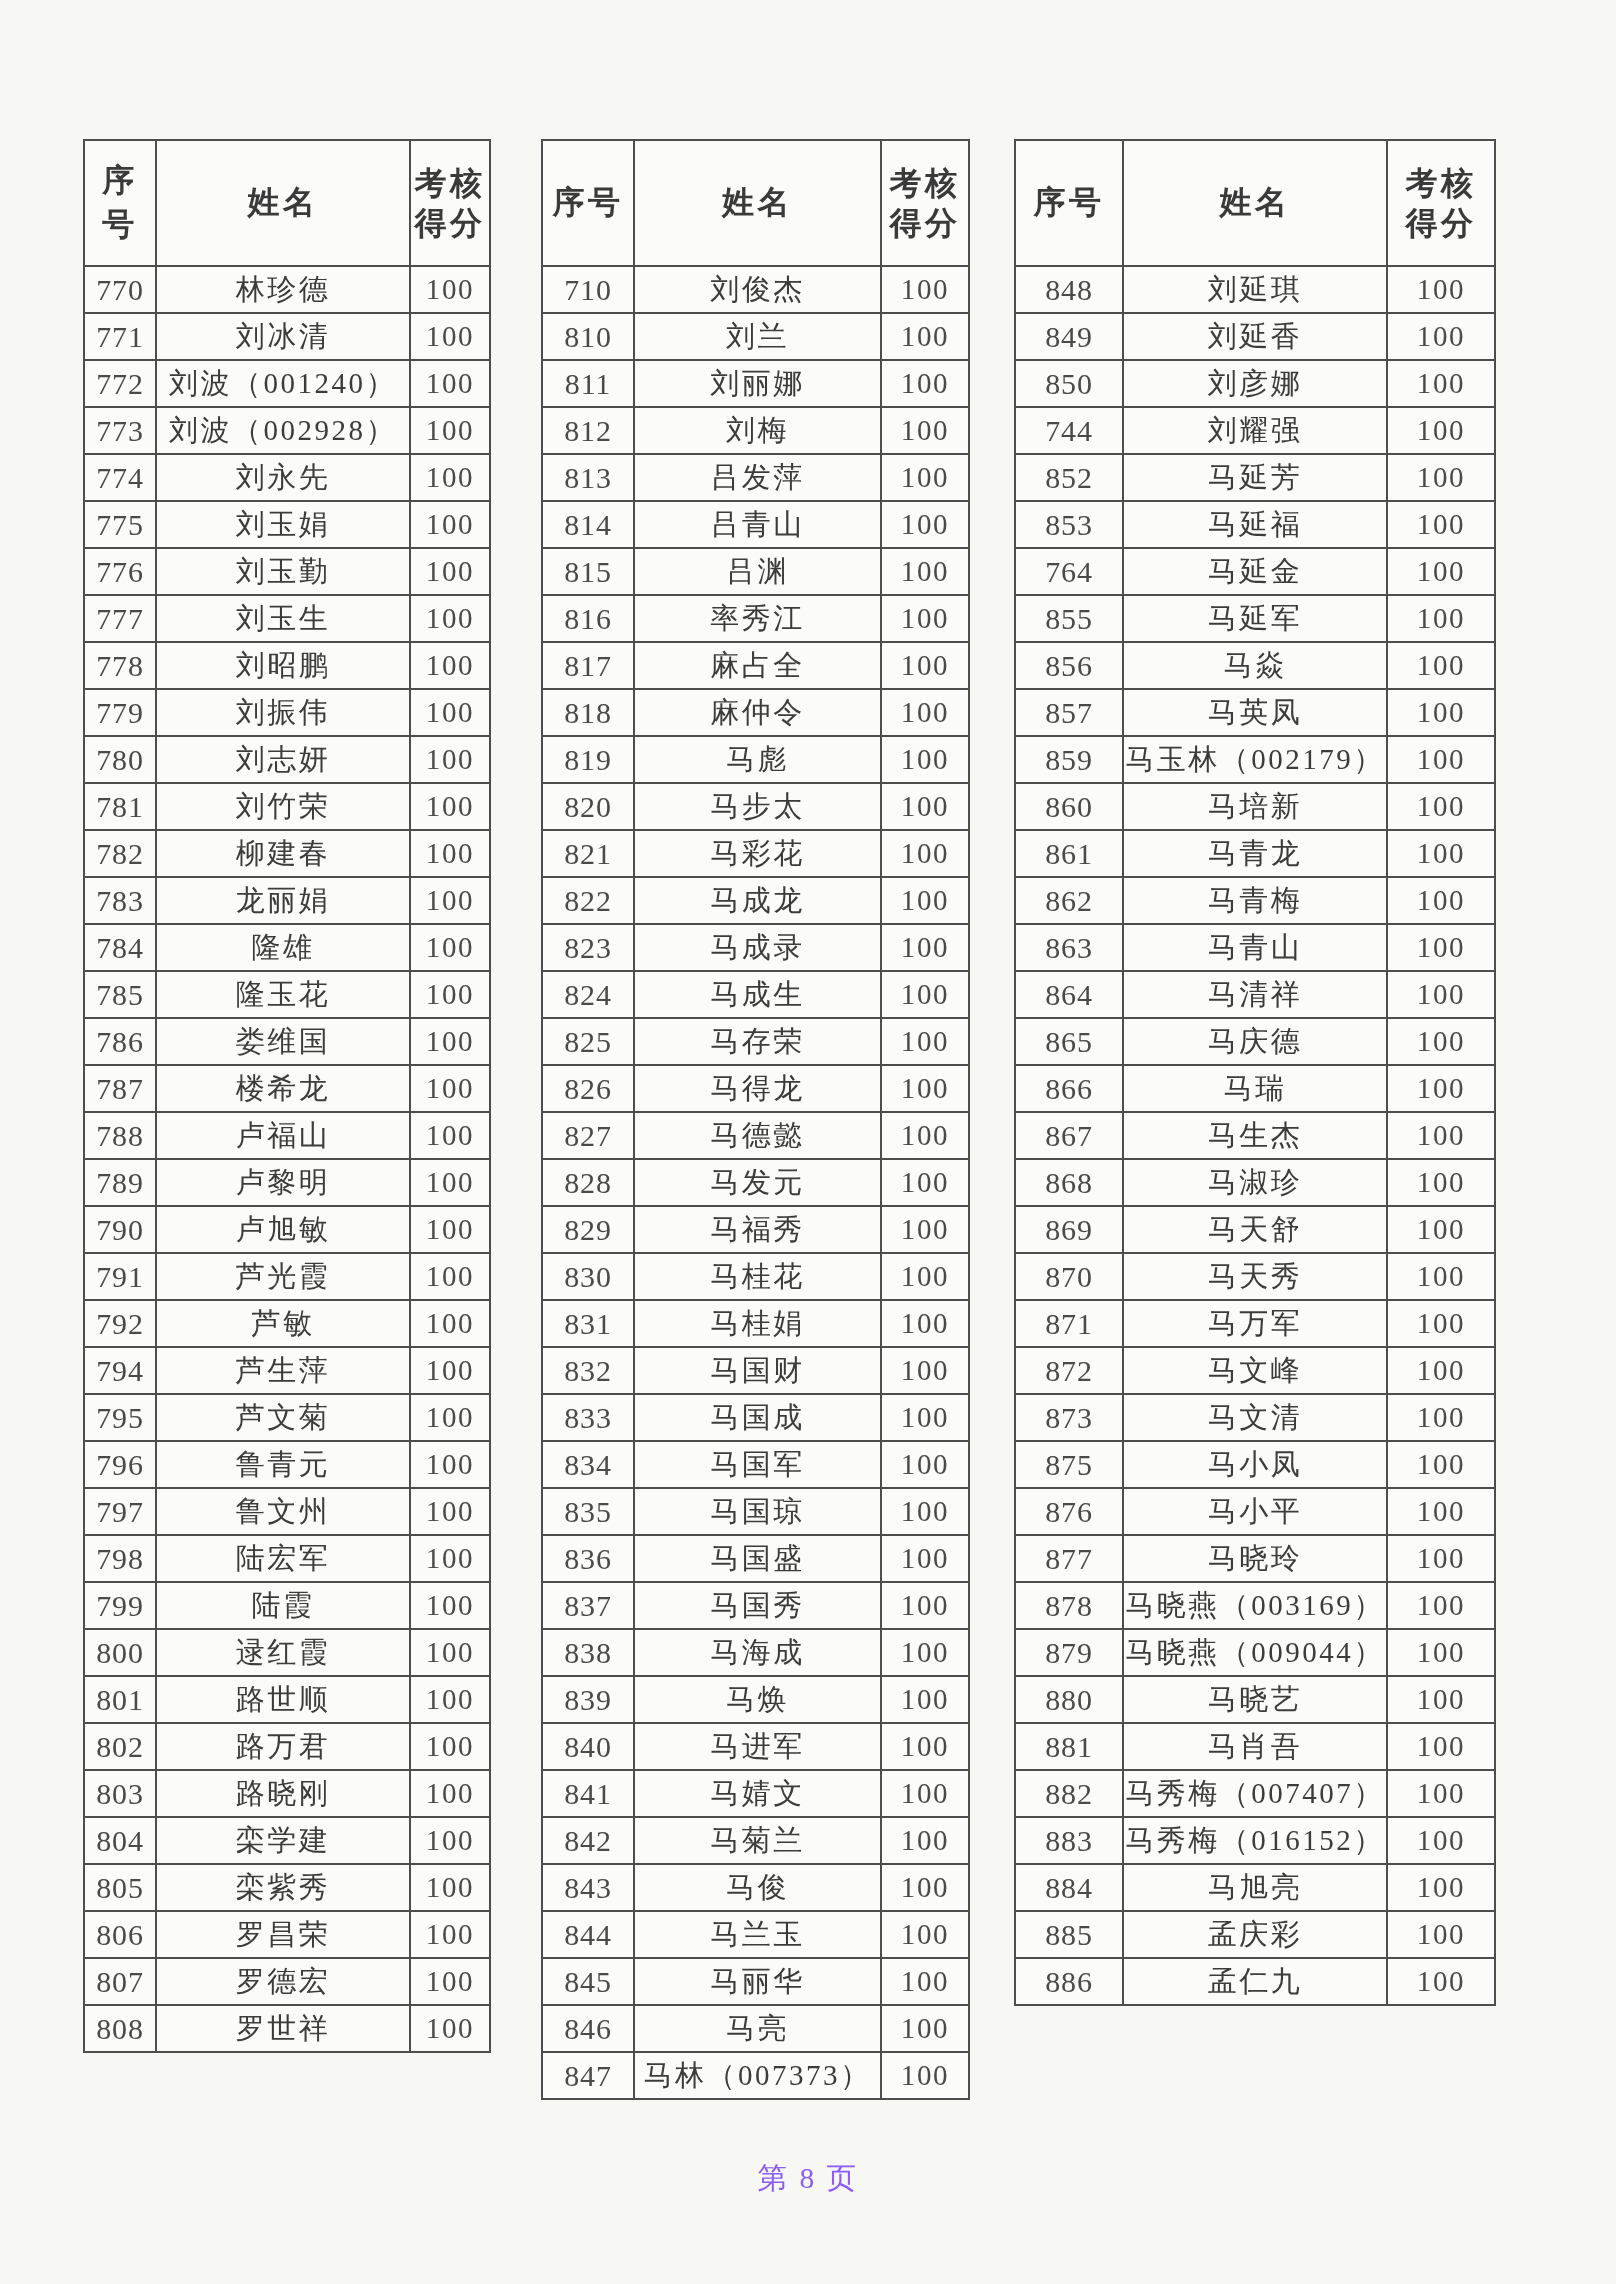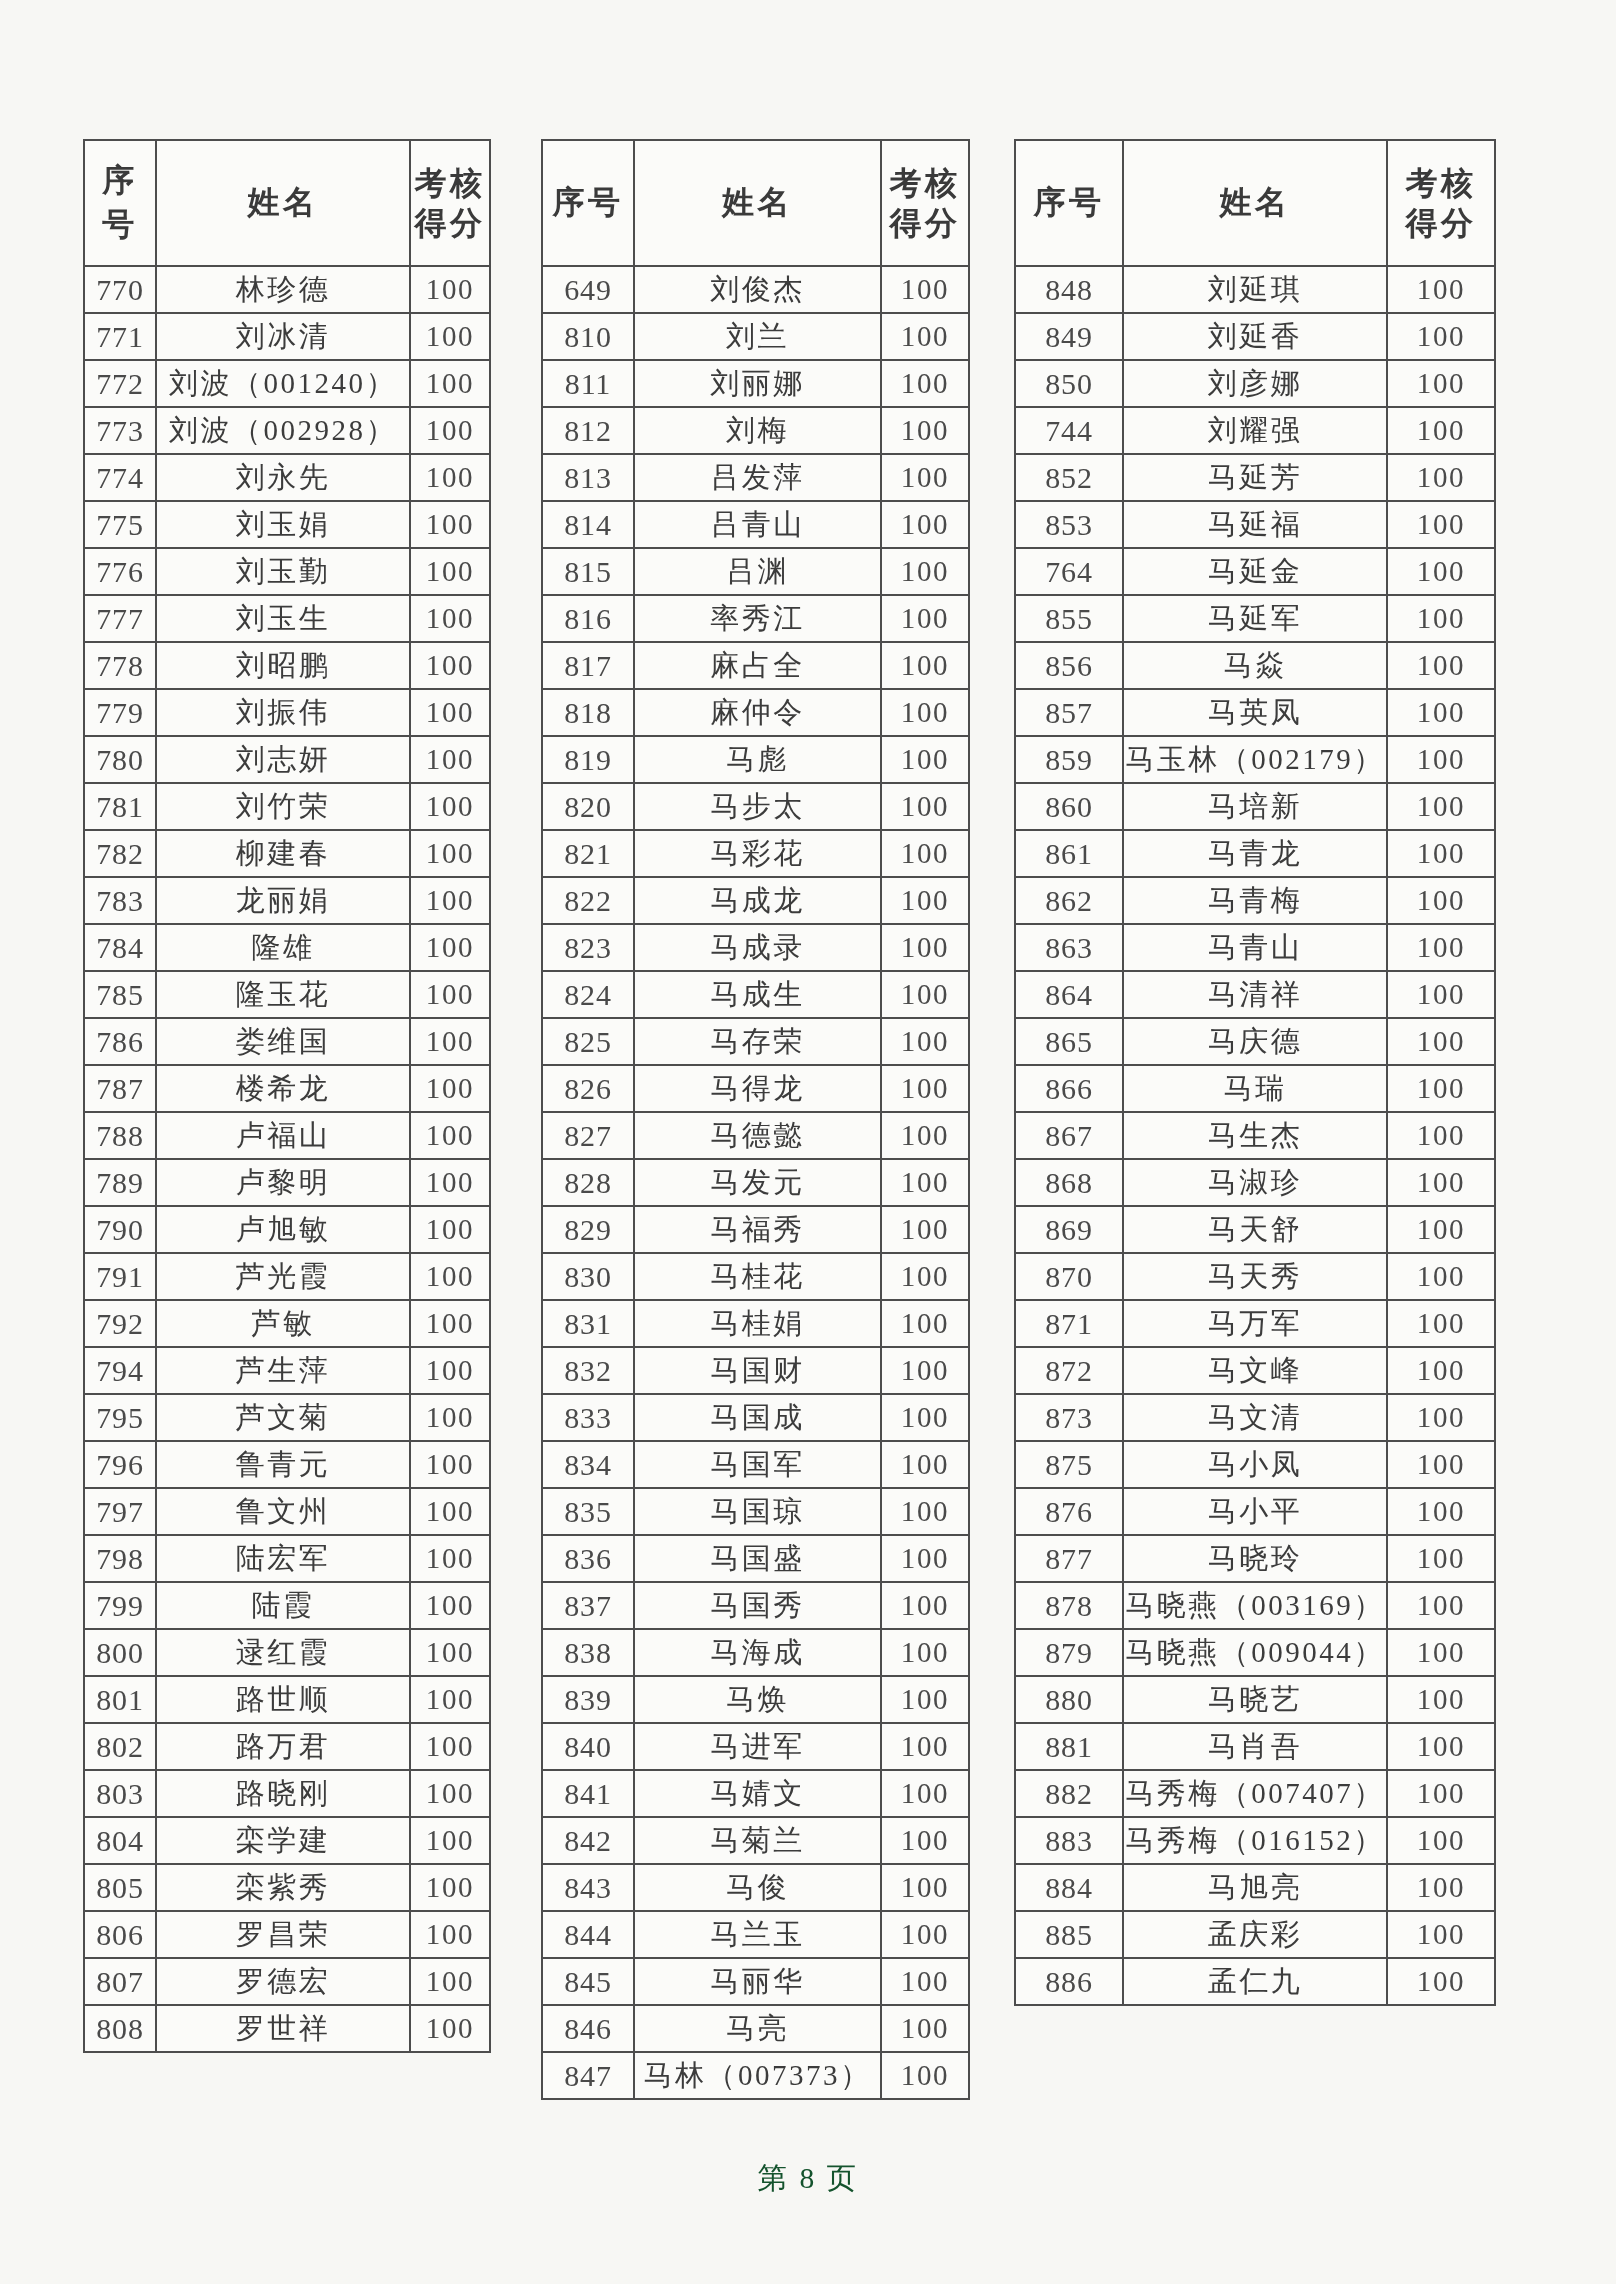--- a/index.html
+++ b/index.html
@@ -56,21 +56,21 @@
   #t0 col.c1{width:72px}  #t0 col.c2{width:254px} #t0 col.c3{width:80px}
   #t1 col.c1{width:92px} #t1 col.c2{width:247px} #t1 col.c3{width:88px}
   #t2 col.c1{width:108px} #t2 col.c2{width:264px} #t2 col.c3{width:108px}
   .footer{
     position:absolute;
     left:0;right:0;
     top:2159px;
     text-align:center;
     font-size:29.5px;
     letter-spacing:2.5px;
-    color:#14532d;
+    color:#8b5cf6;
   }
 </style>
 </head>
 <body>
 
 <div class="page">
 
   <table class="score" id="t0">
     <colgroup>
         <col class="c1">
@@ -288,21 +288,21 @@
     <thead>
         <tr>
           <th>序号</th>
           <th>姓名</th>
           <th class="score-head">考核
 得分</th>
         </tr>
       </thead>
     <tbody>
         <tr>
-          <td class="serial">649</td>
+          <td class="serial">710</td>
           <td class="name">刘俊杰</td>
           <td class="score-val">100</td>
         </tr>
         <tr>
           <td class="serial">810</td>
           <td class="name">刘兰</td>
           <td class="score-val">100</td>
         </tr>
         <tr>
           <td class="serial">811</td>

